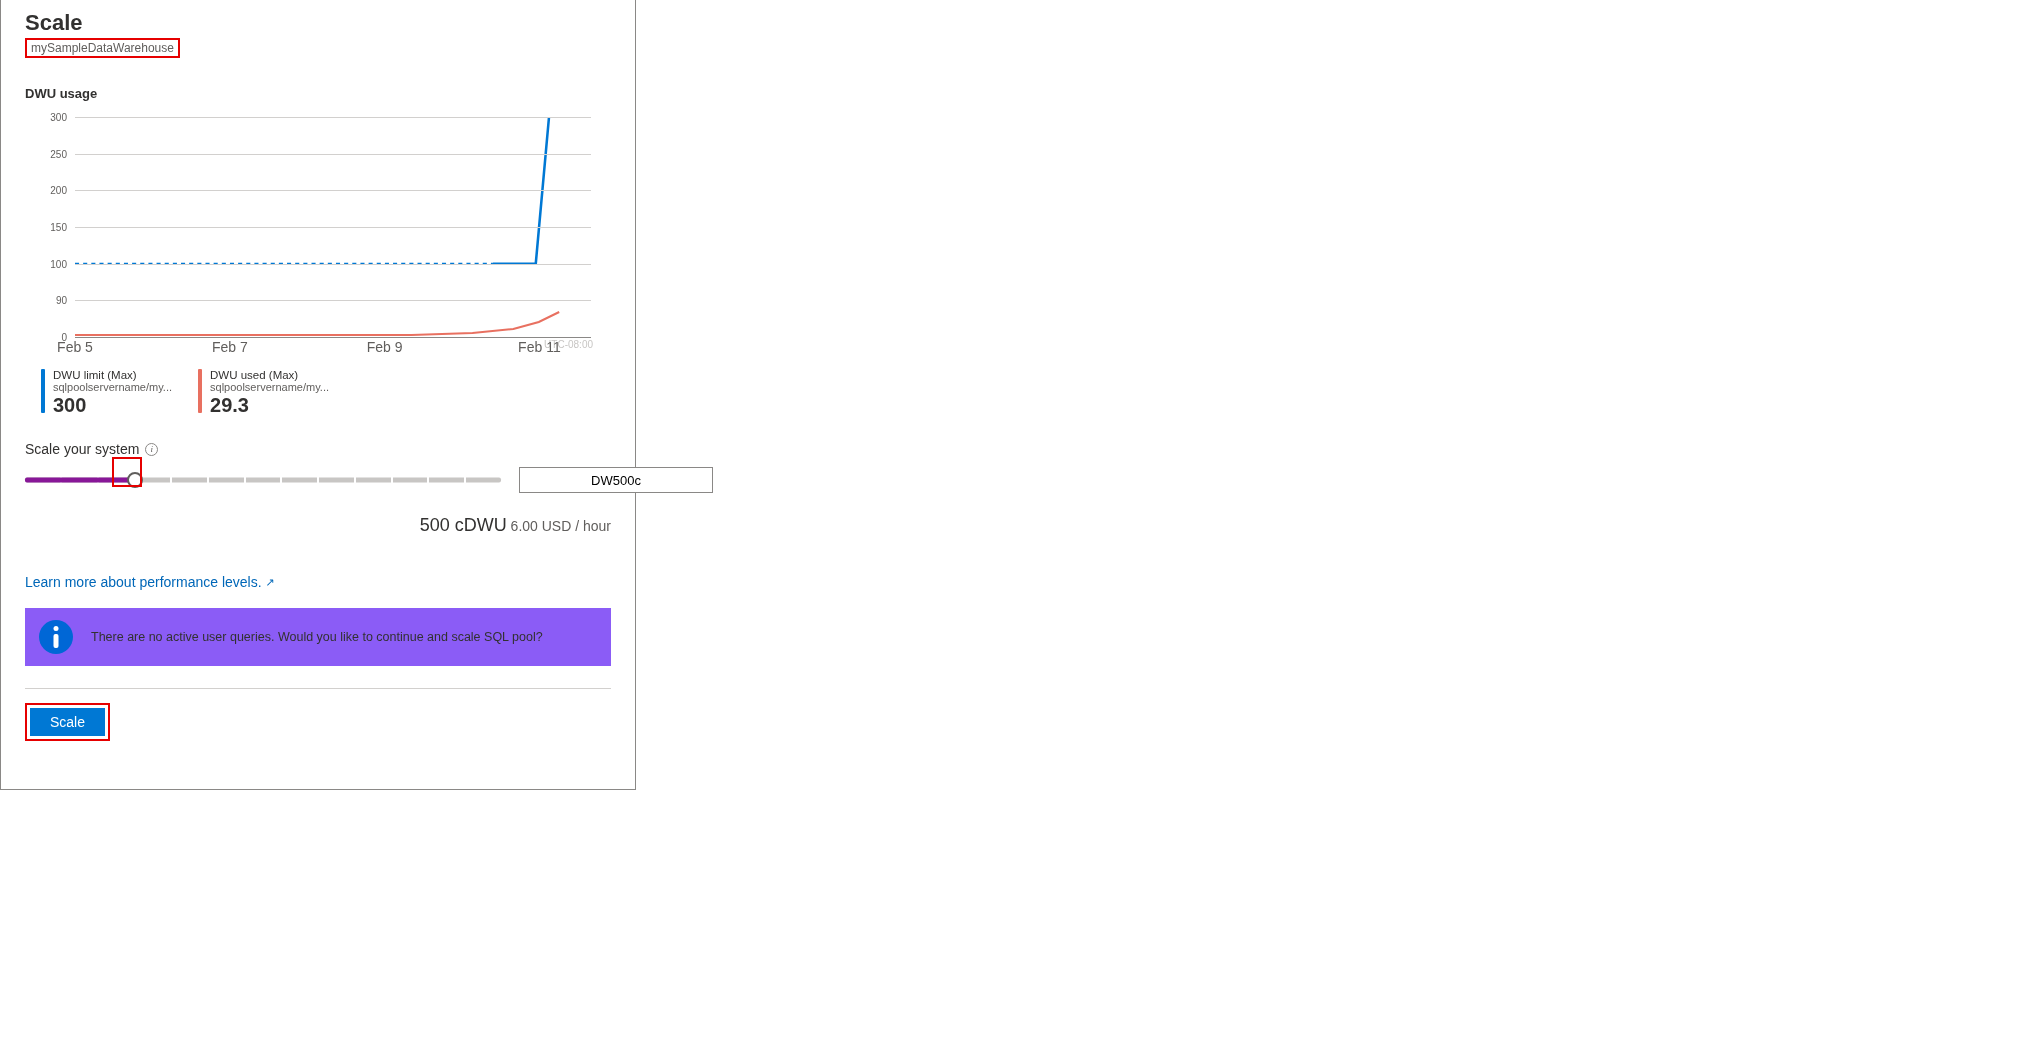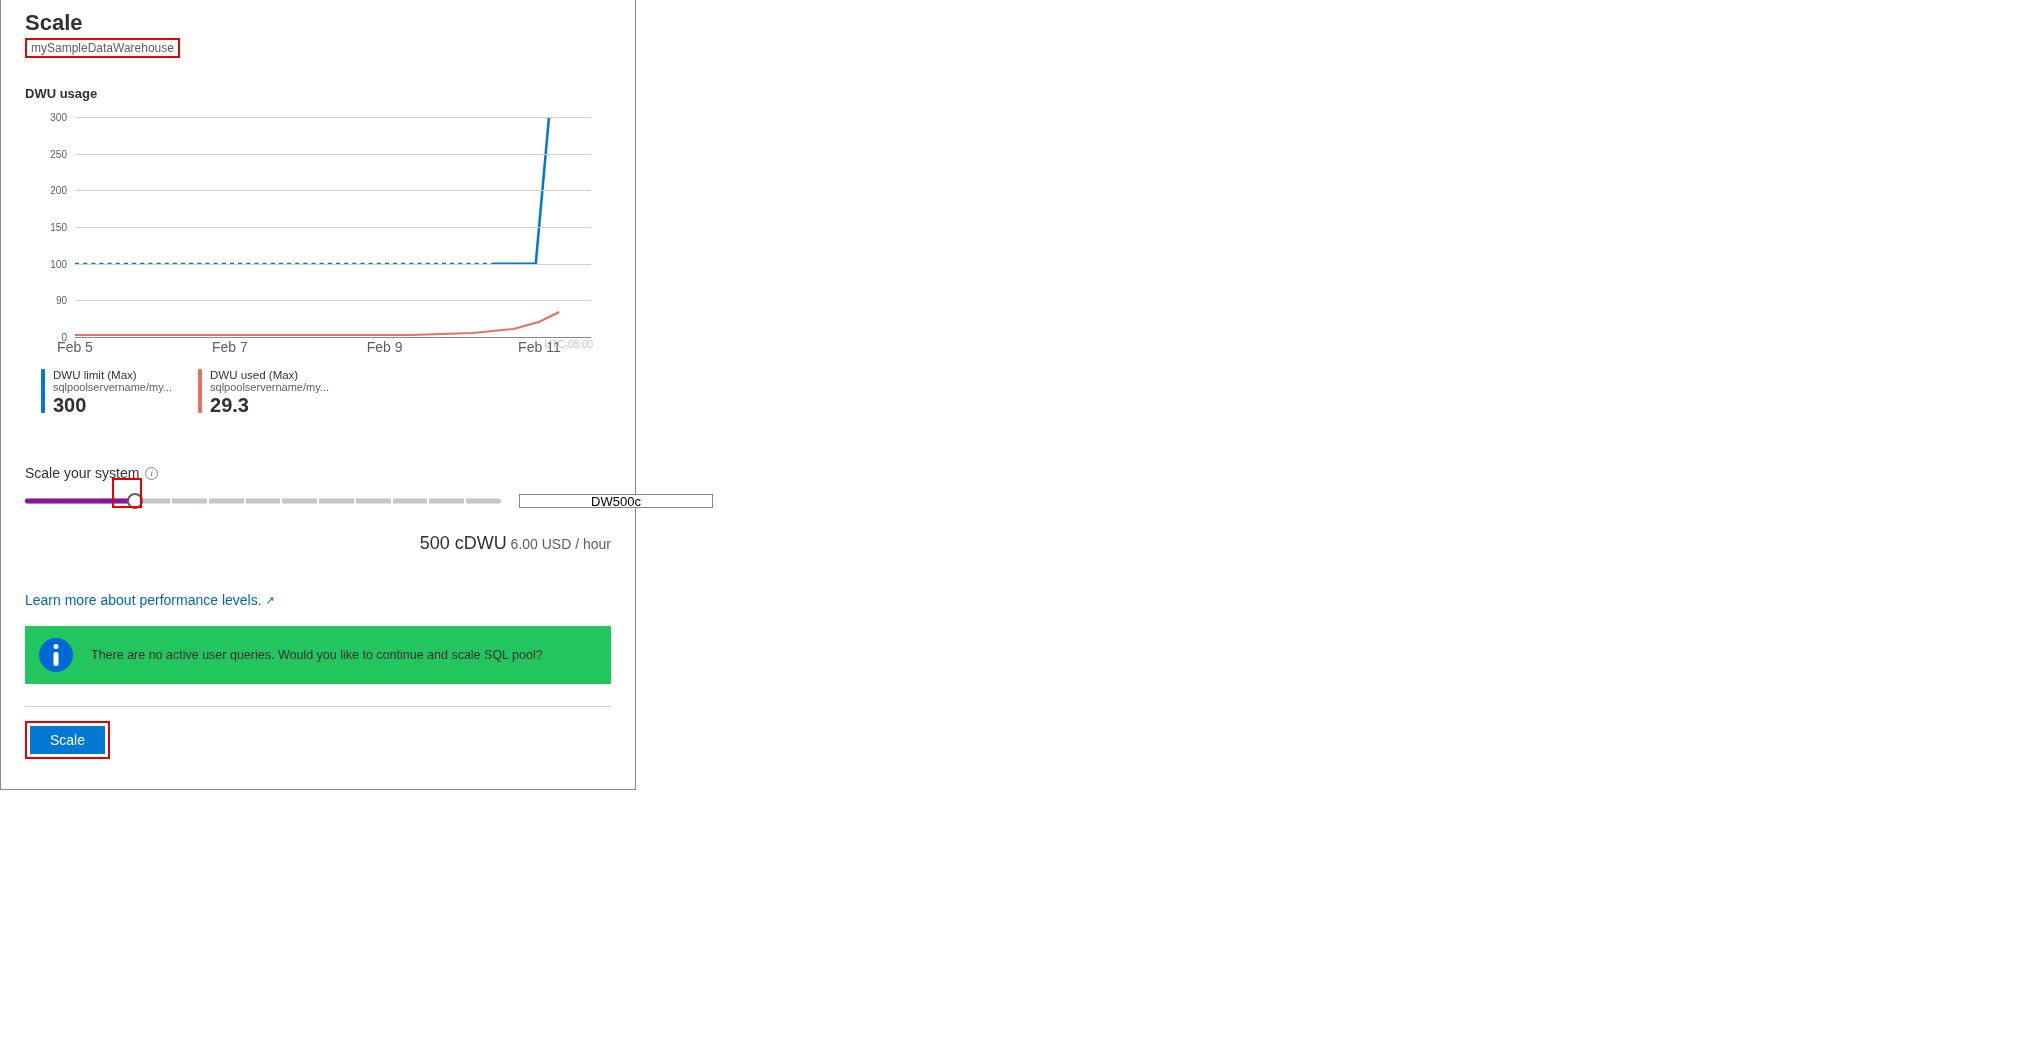--- a/index.html
+++ b/index.html
@@ -102,21 +102,21 @@
   .legend-item { display: flex; gap: 8px; }
   .legend-bar { width: 4px; height: 44px; border-radius: 1px; }
   .lb-blue { background: #0078d4; }
   .lb-red  { background: #e87060; }
   .legend-text .l-title { font-size: 11.5px; color: #323130; }
   .legend-text .l-sub   { font-size: 11px;  color: #605e5c; }
   .legend-text .l-val   { font-size: 20px;  font-weight: 600; margin-top: 1px; }
 
   
   .scale-label {
-    margin-top: 48px;
+    margin-top: 24px;
     font-size: 14px;
     display: flex;
     align-items: center;
     gap: 6px;
   }
   .info-icon {
     display: inline-flex;
     width: 13px; height: 13px;
     border: 1px solid #8a8886;
     border-radius: 50%;
@@ -164,21 +164,21 @@
   }
   .thumb {
     width: 16px; height: 16px;
     background: #fff;
     border: 2px solid #605e5c;
     border-radius: 50%;
     cursor: pointer;
   }
   .slider-value {
     flex: 0 0 88px;
-    height: 14px;
+    height: 26px;
     border: 1px solid #8a8886;
     font-size: 13px;
     padding: 0 8px;
     text-align: center;
   }
 
   .price-row {
     text-align: right;
     margin-top: 22px;
     font-size: 14px;
@@ -193,21 +193,21 @@
     margin-top: 38px;
     color: #0067b8;
     font-size: 14px;
     text-decoration: none;
     cursor: pointer;
   }
   .ext-icon { font-size: 11px; }
 
   .info-banner {
     margin-top: 18px;
-    background: #22c55e;
+    background: #8b5cf6;
     display: flex;
     align-items: center;
     gap: 18px;
     padding: 10px 14px;
     min-height: 58px;
   }
   .info-banner .big-info {
     width: 34px; height: 34px;
     background: #0067d6;
     border-radius: 50%;

